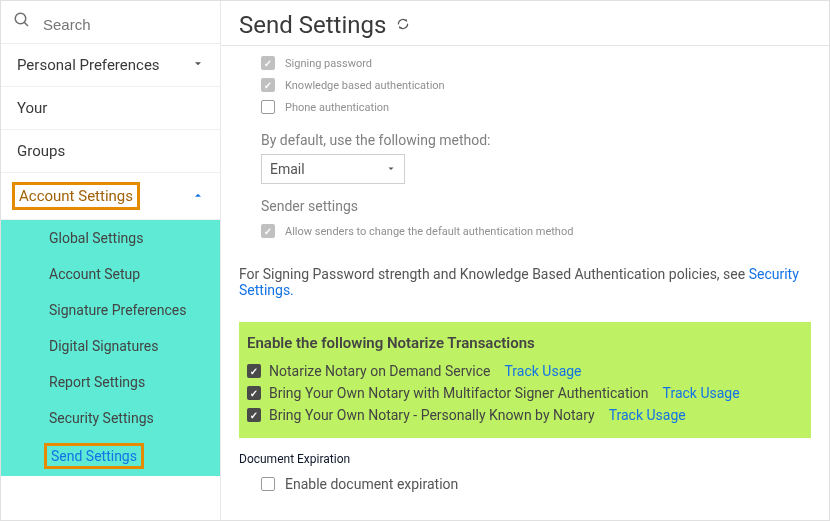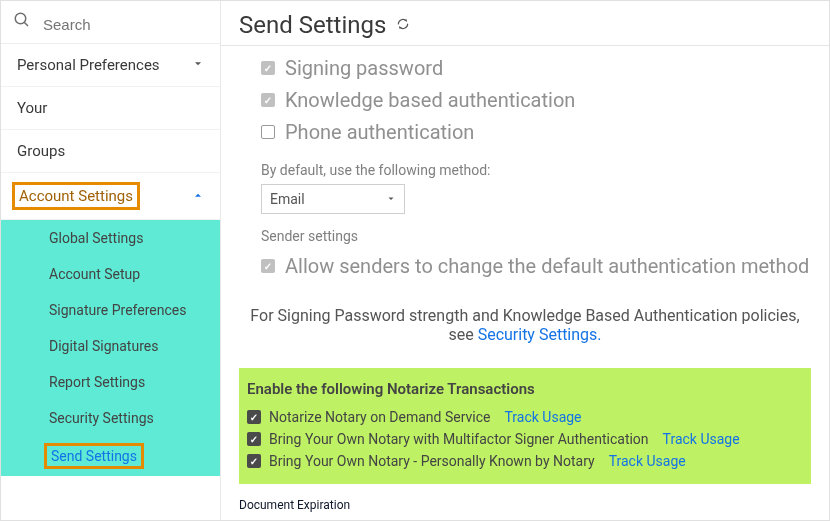--- a/index.html
+++ b/index.html
@@ -108,42 +108,41 @@
   .chk {
     width: 14px; height: 14px;
     display: inline-flex; align-items: center; justify-content: center;
     border-radius: 2px;
     font-size: 10px;
     font-weight: bold;
   }
   .chk.checked.muted { background: #c0c0c0; color: #fff; }
   .chk.checked.dark { background: #4a4a4a; color: #fff; }
   .chk.unchecked { border: 1.5px solid #999; background: #fff; }
-  .muted-text { color: #909090; font-size: 20px; }
+  .muted-text { color: #909090; font-size: 11px; }
   .section-label { color: #808080; font-size: 14px; margin-top: 14px; margin-bottom: 6px; }
   .select-box {
     border: 1px solid #cfcfcf;
     padding: 6px 8px;
     width: 144px;
     display: flex;
     justify-content: space-between;
     align-items: center;
     font-size: 14px;
     color: #555;
     margin-left: 0;
     background: #fff;
   }
   .select-box svg { width: 10px; height: 10px; fill: #555; }
   .info-line {
-    font-size: 16px;
+    font-size: 14px;
     color: #555;
     margin-top: 24px;
     margin-bottom: 24px;
     margin-left: -22px;
-    text-align: center;
   }
   .info-line a { color: #1473e6; text-decoration: none; }
   .highlight-panel {
     background: #bef264;
     padding: 12px 8px;
     margin: 6px 0 14px -22px;
   }
   .panel-title {
     font-size: 15px;
     font-weight: 600;

